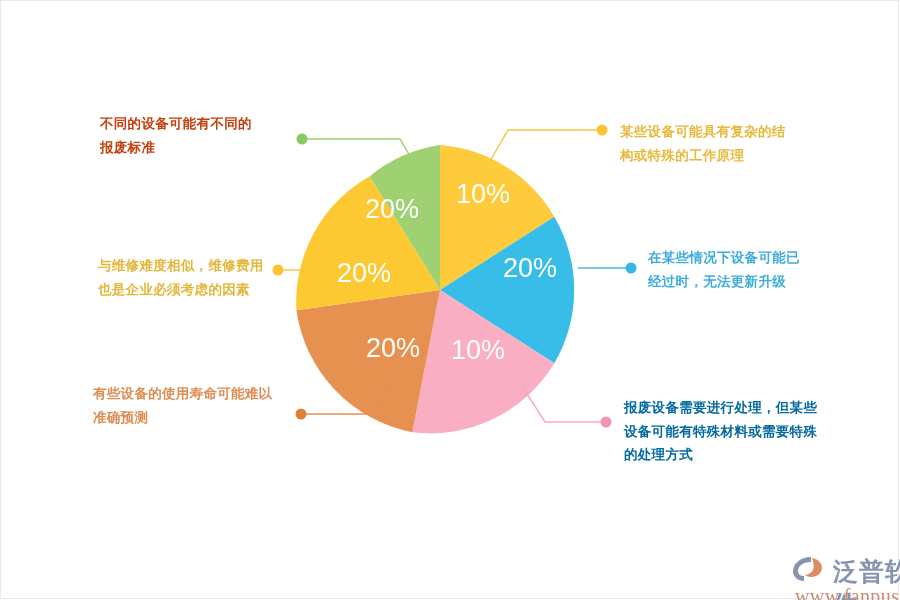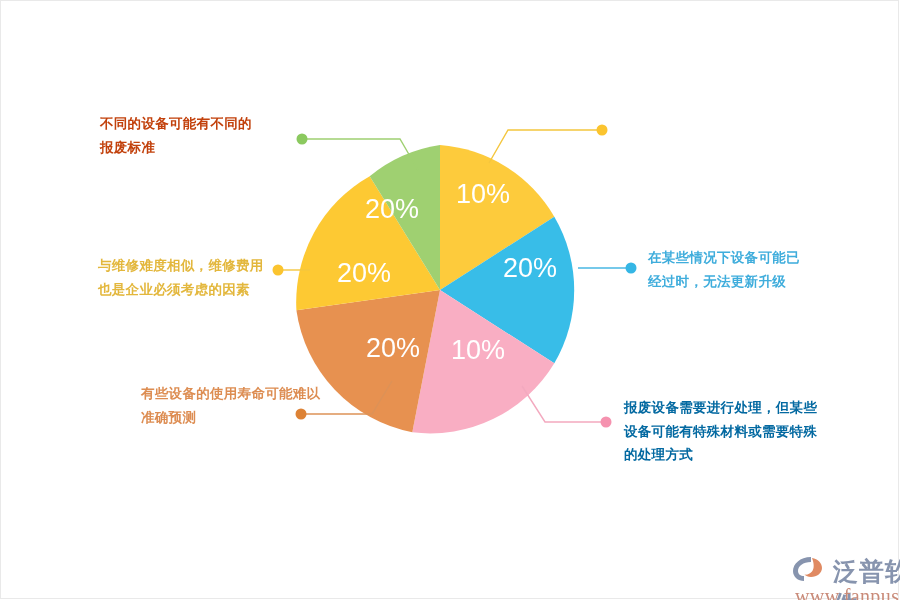--- a/index.html
+++ b/index.html
@@ -152,29 +152,31 @@
 
     <g>
       <path d="M 278 270 L 310 270" stroke="#F4C63E" stroke-width="1.4" fill="none"></path>
       <circle cx="278" cy="270" r="5.5" fill="#FBC42F"></circle>
     </g>
   </svg>
 
   <div class="callout left" id="cb-green" style="color: #c2410c;">不同的设备可能有不同的
 报废标准</div>
 
+  <div class="callout right" id="cb-yellow-top" style="color: rgb(232, 185, 60);">某些设备可能具有复杂的结
+构或特殊的工作原理</div>
 
   <div class="callout right" id="cb-blue" style="color: rgb(63, 173, 220);">在某些情况下设备可能已
 经过时，无法更新升级</div>
 
   <div class="callout right" id="cb-pink" style="color: #0369a1;">报废设备需要进行处理，但某些
 设备可能有特殊材料或需要特殊
 的处理方式</div>
 
-  <div class="callout left" id="cb-orange" style="color: rgb(221, 141, 82); margin-left: 48px;">有些设备的使用寿命可能难以
+  <div class="callout left" id="cb-orange" style="color: rgb(221, 141, 82);">有些设备的使用寿命可能难以
 准确预测</div>
 
   <div class="callout left" id="cb-yellow-left" style="color: rgb(227, 183, 60);">与维修难度相似，维修费用
 也是企业必须考虑的因素</div>
 
   <div class="logo-wrap">
     <svg class="logo-mark" viewBox="0 0 38 30">
       <path d="M 20 3 C 9 3 2 10 2 17 C 2 23 7 27 13 27 L 13 22 C 9.5 22 7 20 7 17 C 7 12 12 8 20 8 Z" fill="#8794AE"></path>
       <path d="M 21 4 C 27 5 31 9 31 14 C 31 19 26 23 20 23 C 17 23 15 22 13.5 20.5 C 16 21 19 20 21 17.5 C 23.5 14.5 23 9 21 4 Z" fill="#E08A62"></path>
     </svg>

